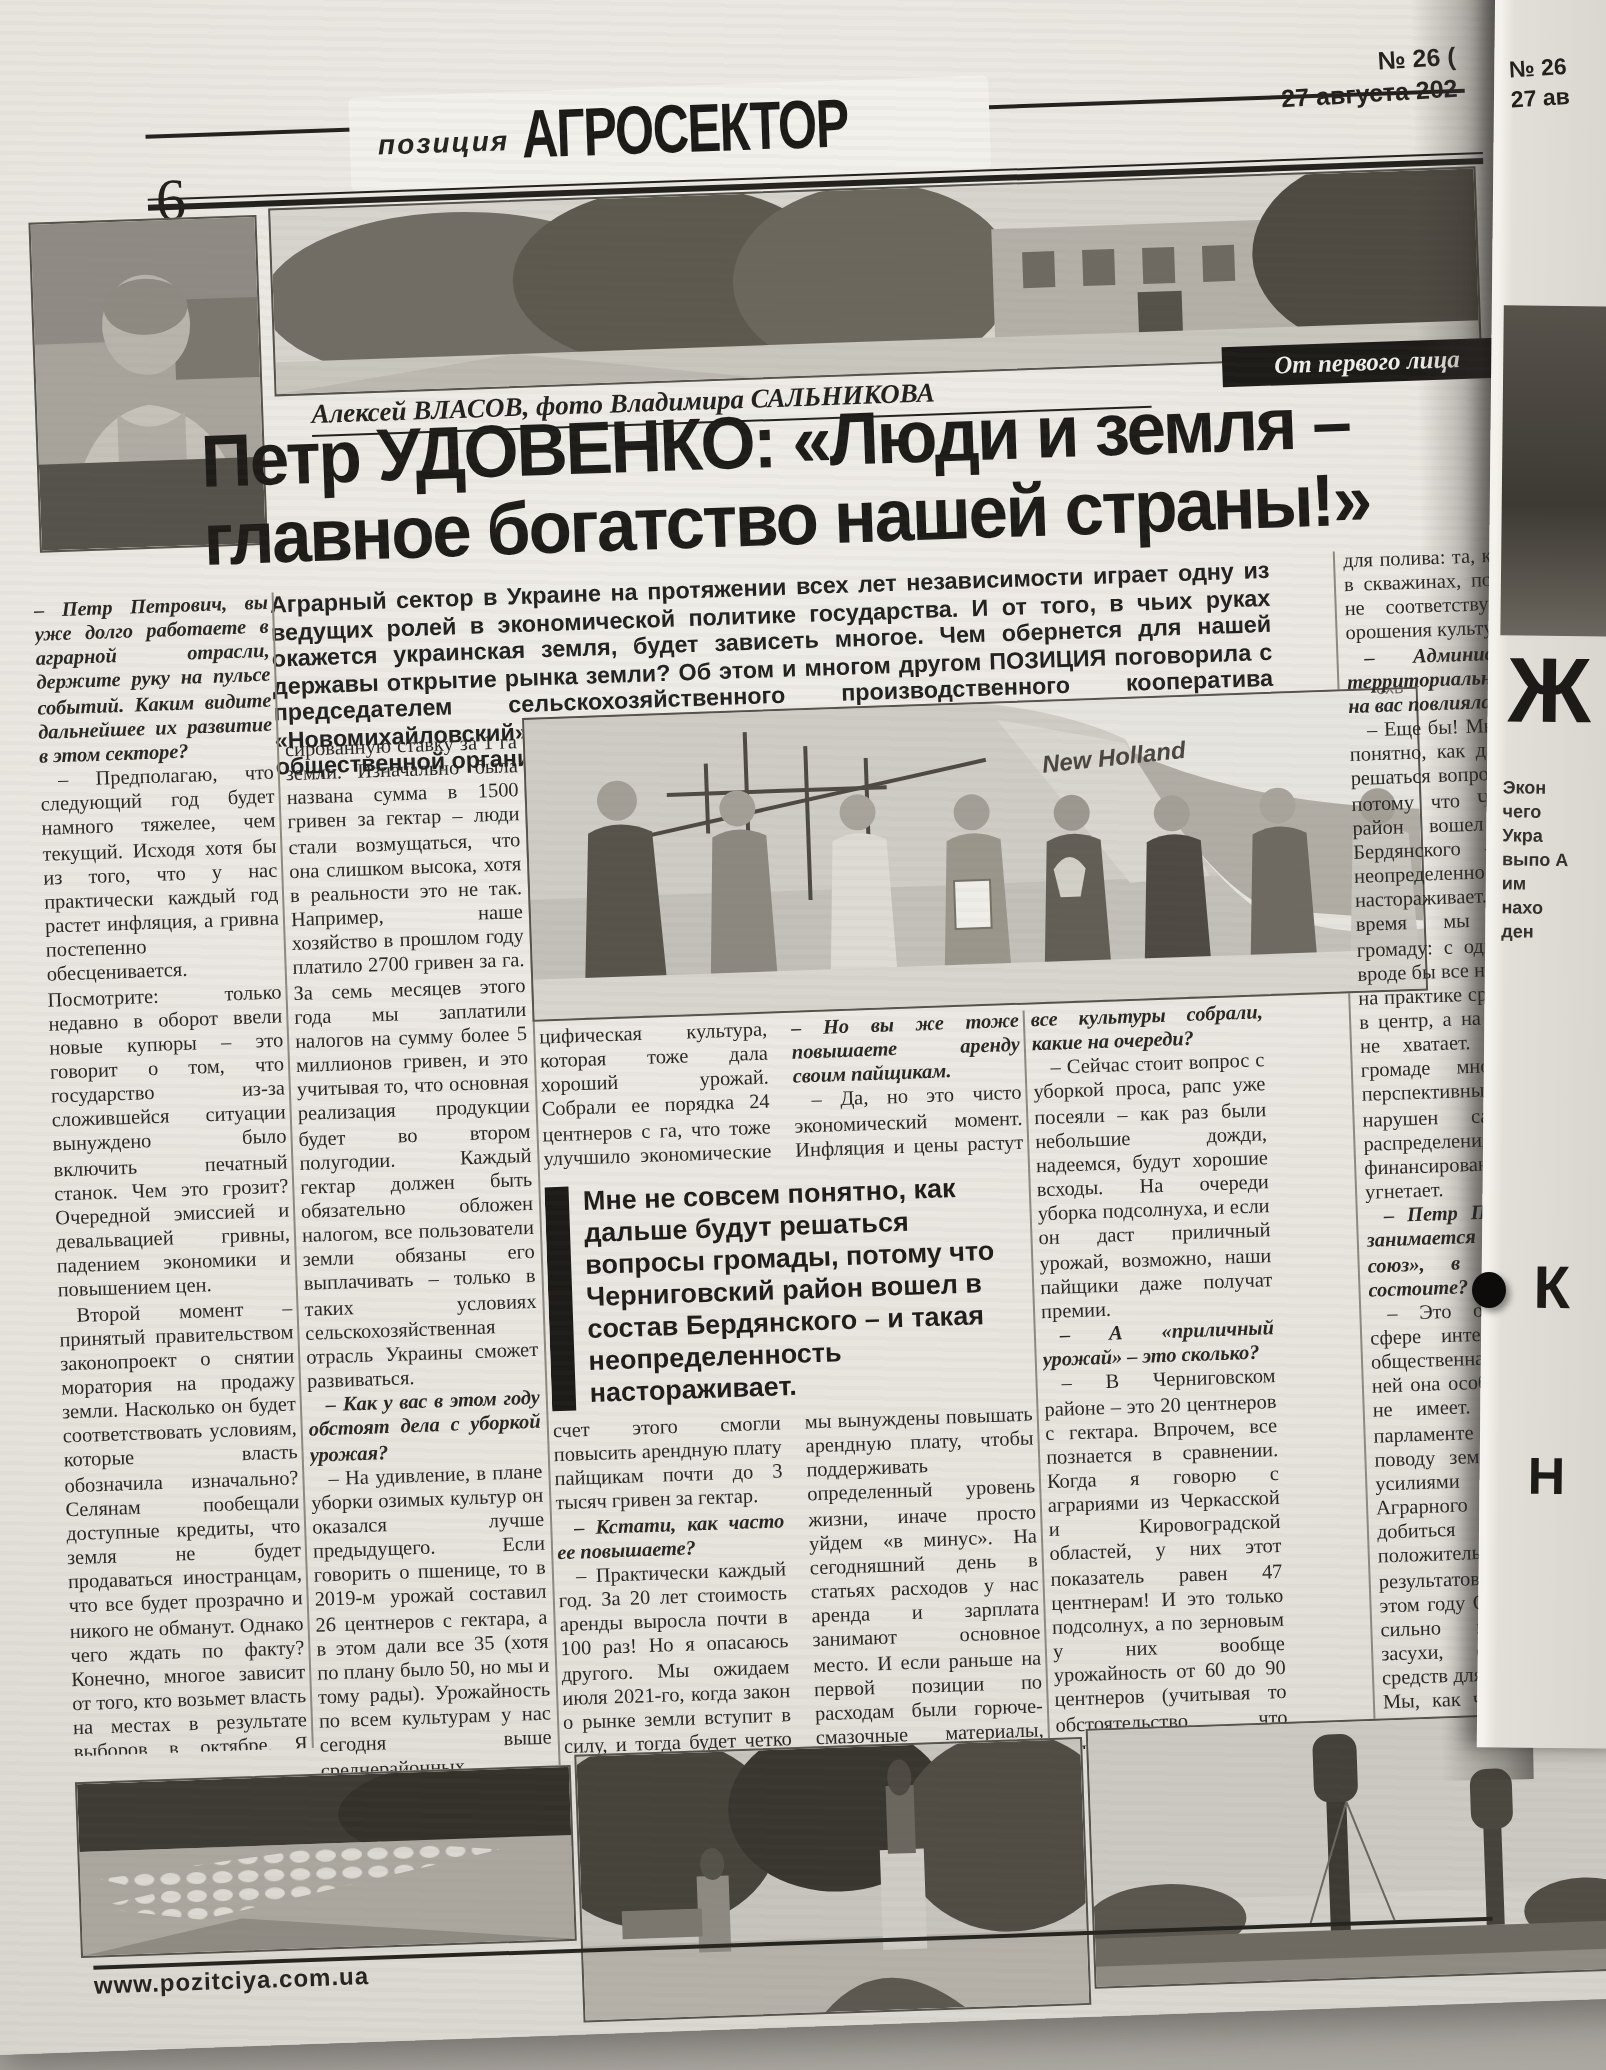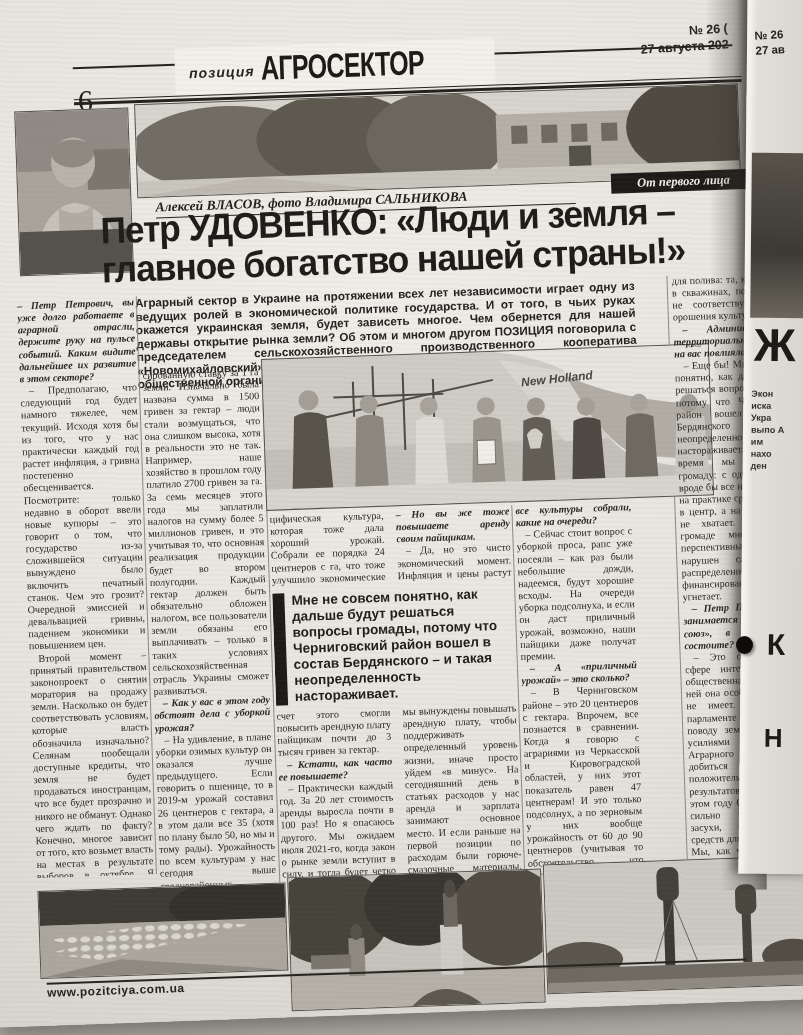--- a/index.html
+++ b/index.html
@@ -289,18 +289,18 @@
   </div>
 
   <div class="fold"></div>
   <div class="adjacent">
     <div class="adj-issue">
       <div>№ 26</div>
       <div>27 ав</div>
     </div>
     <div class="adj-photo"></div>
     <div class="adj-letter" style="left:10px;top:330px;">Ж</div>
-    <div class="adj-frags" style="width:34px;">Экон иска Укра выпо А им нахо ден</div>
+    <div class="adj-frags" style="width:34px;">Экон чего Укра выпо А им нахо ден</div>
     <div class="adj-letter" style="left:26px;top:640px;font-size:30px;">К</div>
     <div class="adj-letter" style="left:24px;top:735px;font-size:26px;">Н</div>
   </div>
   <div class="hole"></div>
 </div>
 
 </body></html>

